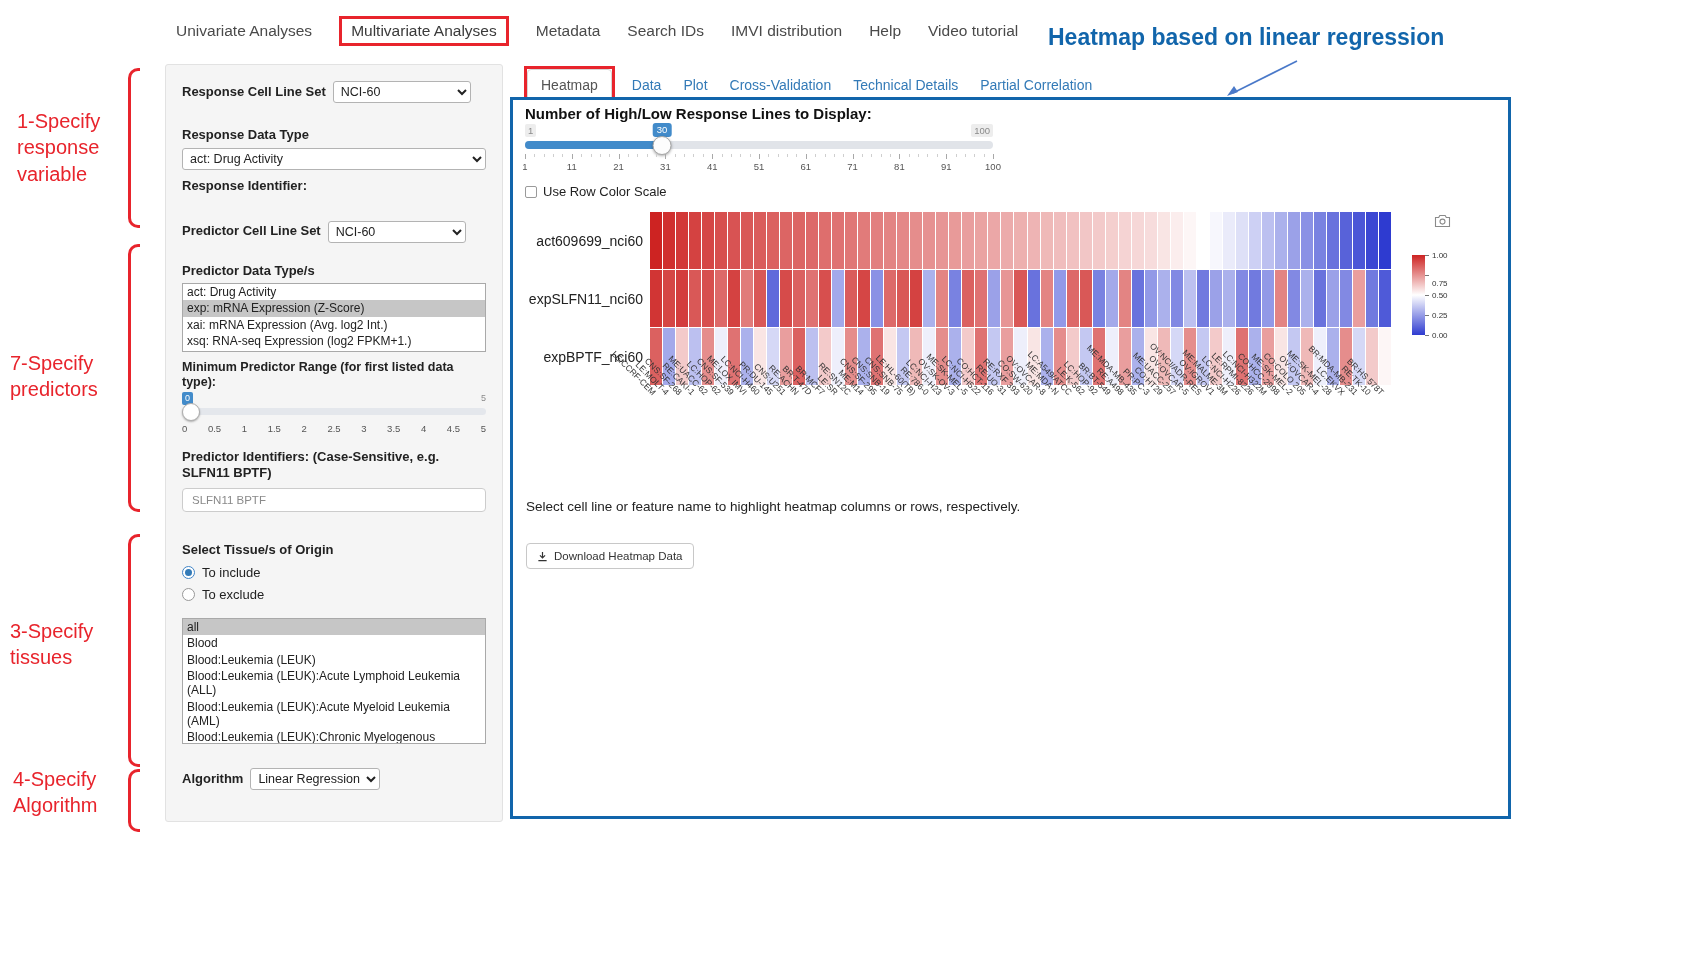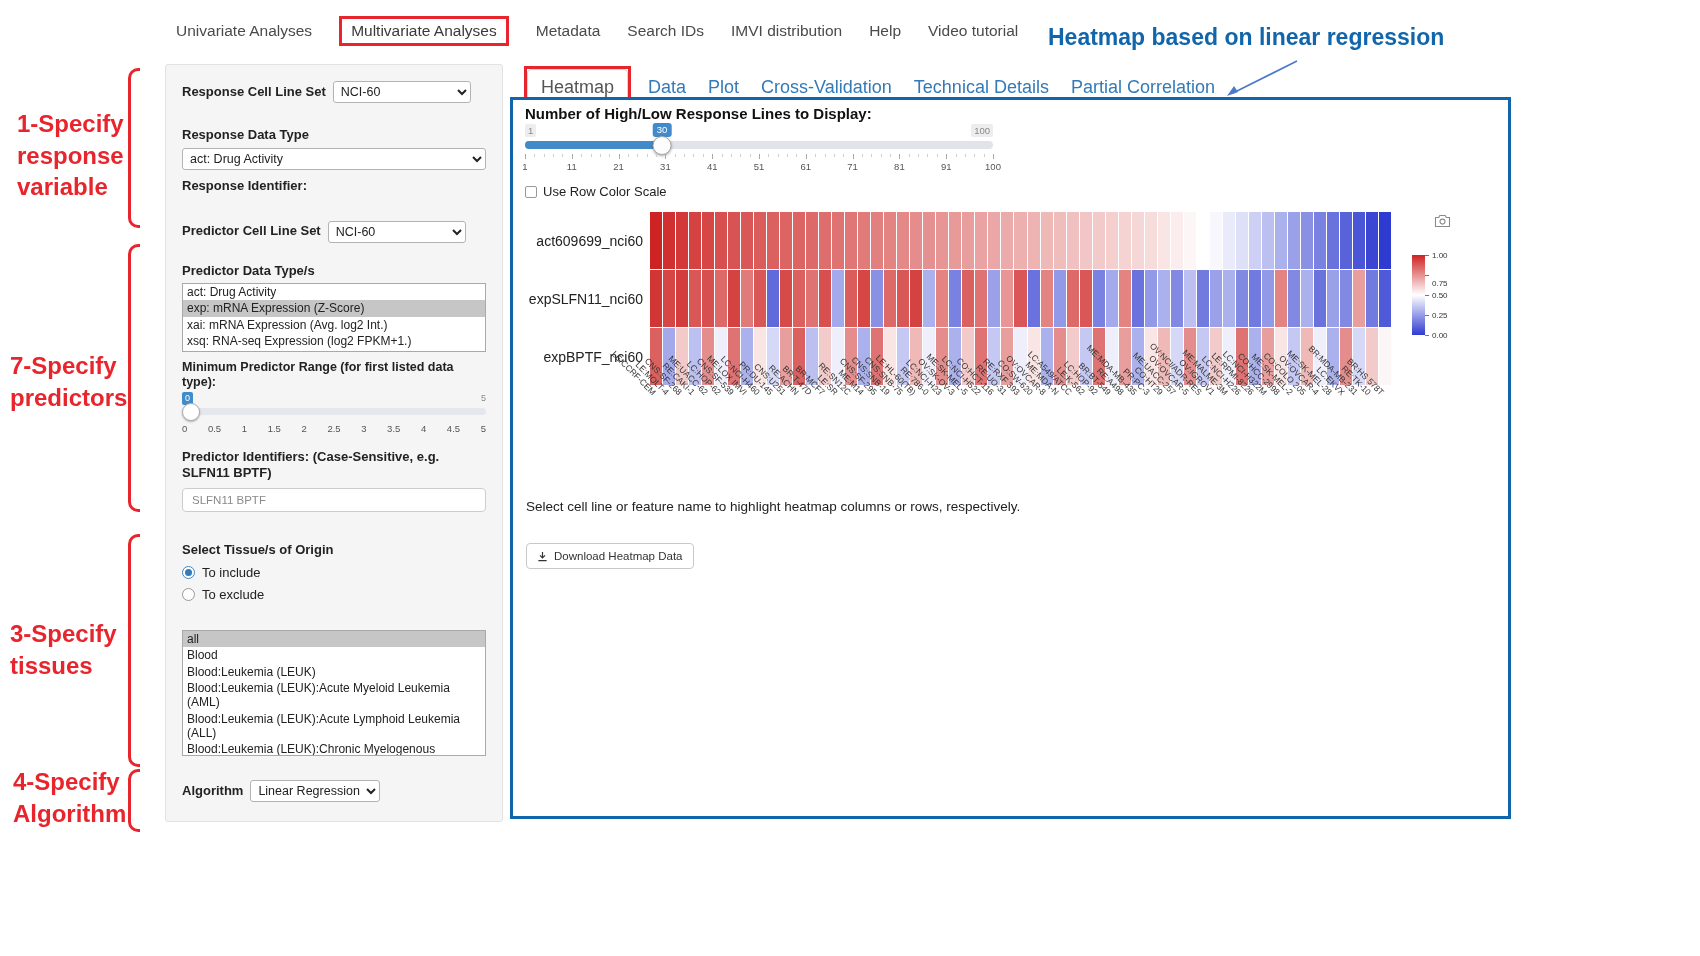--- a/index.html
+++ b/index.html
@@ -7,21 +7,21 @@
 
   
   .nav{position:absolute;left:176px;top:16px;display:flex;align-items:center;gap:27px;font-size:15.5px;color:#4a4a4a;}
   .nav-item{cursor:pointer;white-space:nowrap;}
   .nav-active{border:3px solid #e8242c;padding:3px 9px;color:#3a3a3a;}
 
   .heading-blue{position:absolute;left:1048px;top:24px;font-size:23px;font-weight:bold;color:#1165ab;}
   .arrow-svg{position:absolute;left:1205px;top:56px;}
 
   
-  .step{position:absolute;color:#e8242c;font-weight:bold;font-size:24px;line-height:1.32;white-space:pre-line;}
+  .step{position:absolute;color:#e8242c;font-weight:normal;font-size:20px;line-height:1.32;white-space:pre-line;}
   #step1{left:17px;top:108px;}
   #step2{left:10px;top:350px;}
   #step3{left:10px;top:618px;}
   #step4{left:13px;top:766px;}
   .bracket{position:absolute;left:128px;width:12px;border:3.5px solid #e8242c;border-right:none;border-radius:10px 0 0 10px;box-sizing:border-box;}
   #bracket1{top:68px;height:160px;}
   #bracket2{top:244px;height:268px;}
   #bracket3{top:534px;height:233px;}
   #bracket4{top:769px;height:63px;}
 
@@ -31,36 +31,36 @@
   .inline-row{display:flex;align-items:center;gap:7px;}
   select{font-size:12.5px;border:1px solid #b3b3b3;border-radius:3px;background:#fff;padding:2px 3px;color:#222;font-family:inherit;}
   .sel-cls{width:138px;}
   .sel-wide{width:100%;margin-top:5px;}
   .ti{width:100%;box-sizing:border-box;border:1px solid #ccc;border-radius:4px;padding:5px 9px;font-size:11.5px;color:#8a8a8a;background:#fff;font-family:inherit;}
   .listbox{background:#fff;border:1px solid #a9a9a9;font-size:12px;color:#222;overflow-y:auto;}
   .lb-item{padding:1px 4px;line-height:1.2;cursor:pointer;}
   .lb-item.sel{background:#c6c6c6;}
   #predictor-listbox{height:67px;margin-top:4px;}
   #predictor-listbox .lb-item{white-space:nowrap;overflow:hidden;}
-  #tissue-listbox{height:124px;margin-top:28px;}
+  #tissue-listbox{height:124px;margin-top:16px;}
 
   .mini-slider{position:relative;height:46px;margin-top:4px;}
   .mini-track{position:absolute;left:0;right:0;top:13px;height:7px;background:#e4e7ec;border-radius:4px;}
   .mini-handle{position:absolute;left:0;top:8px;width:16px;height:16px;background:#fff;border:1px solid #adadad;border-radius:50%;box-shadow:0 1px 2px rgba(0,0,0,.3);}
   .badge{position:absolute;top:-3px;left:0;background:#428bca;color:#fff;font-size:9px;padding:0 3px;border-radius:2px;line-height:13px;}
   .mini-max{position:absolute;right:0;top:-2px;font-size:9px;color:#8a8a8a;}
   .mini-ticks{position:absolute;left:0;right:0;top:28px;display:flex;justify-content:space-between;font-size:9.5px;color:#555;}
 
   .radio-row{display:flex;align-items:center;gap:7px;margin-top:7px;font-size:13px;}
   .radio{width:13px;height:13px;border:1px solid #979797;border-radius:50%;background:#fff;box-sizing:border-box;position:relative;flex:0 0 auto;}
   .radio.checked{border-color:#3f83c6;}
   .radio.checked::after{content:'';position:absolute;left:2px;top:2px;right:2px;bottom:2px;border-radius:50%;background:#337ab7;}
 
   
-  .main-tabs{position:absolute;left:524px;top:66px;display:flex;align-items:center;font-size:18px;}
+  .main-tabs{position:absolute;left:524px;top:66px;display:flex;align-items:center;font-size:14px;}
   .tab-link{color:#337ab7;padding:8px 11px;cursor:pointer;white-space:nowrap;}
   .tab-active-box{border:3px solid #e8242c;margin-right:6px;}
   .tab-active{display:block;background:#fff;border:1px solid #d6d6d6;border-radius:4px 4px 0 0;padding:7px 13px;color:#555;cursor:pointer;}
 
   
   .main-panel{position:absolute;left:510px;top:97px;width:1001px;height:722px;border:3px solid #1165ab;box-sizing:border-box;background:#fff;}
   .mp-title{position:absolute;left:12px;top:5px;font-weight:bold;font-size:15px;color:#111;}
 
   .irs{position:absolute;left:12px;top:24px;width:468px;height:56px;}
   .irs-min{position:absolute;left:0;top:0;font-size:9.5px;color:#8a8a8a;background:#ededed;padding:0 3px;border-radius:2px;line-height:13px;}
@@ -185,22 +185,22 @@
     <span>To include</span>
   </div>
   <div class="radio-row">
     <span class="radio"></span>
     <span>To exclude</span>
   </div>
   <div class="listbox" id="tissue-listbox">
       <div class="lb-item sel">all</div>
       <div class="lb-item">Blood</div>
       <div class="lb-item">Blood:Leukemia (LEUK)</div>
+      <div class="lb-item">Blood:Leukemia (LEUK):Acute Lymphoid Leukemia (ALL)</div>
       <div class="lb-item">Blood:Leukemia (LEUK):Acute Myeloid Leukemia (AML)</div>
-      <div class="lb-item">Blood:Leukemia (LEUK):Acute Lymphoid Leukemia (ALL)</div>
       <div class="lb-item">Blood:Leukemia (LEUK):Chronic Myelogenous Leukemia (CML)</div>
     </div>
 
   <div class="inline-row" style="margin-top:24px;">
     <span class="lbl">Algorithm</span>
     <select>
       <option>Linear Regression</option>
     </select>
   </div>
 </div>

